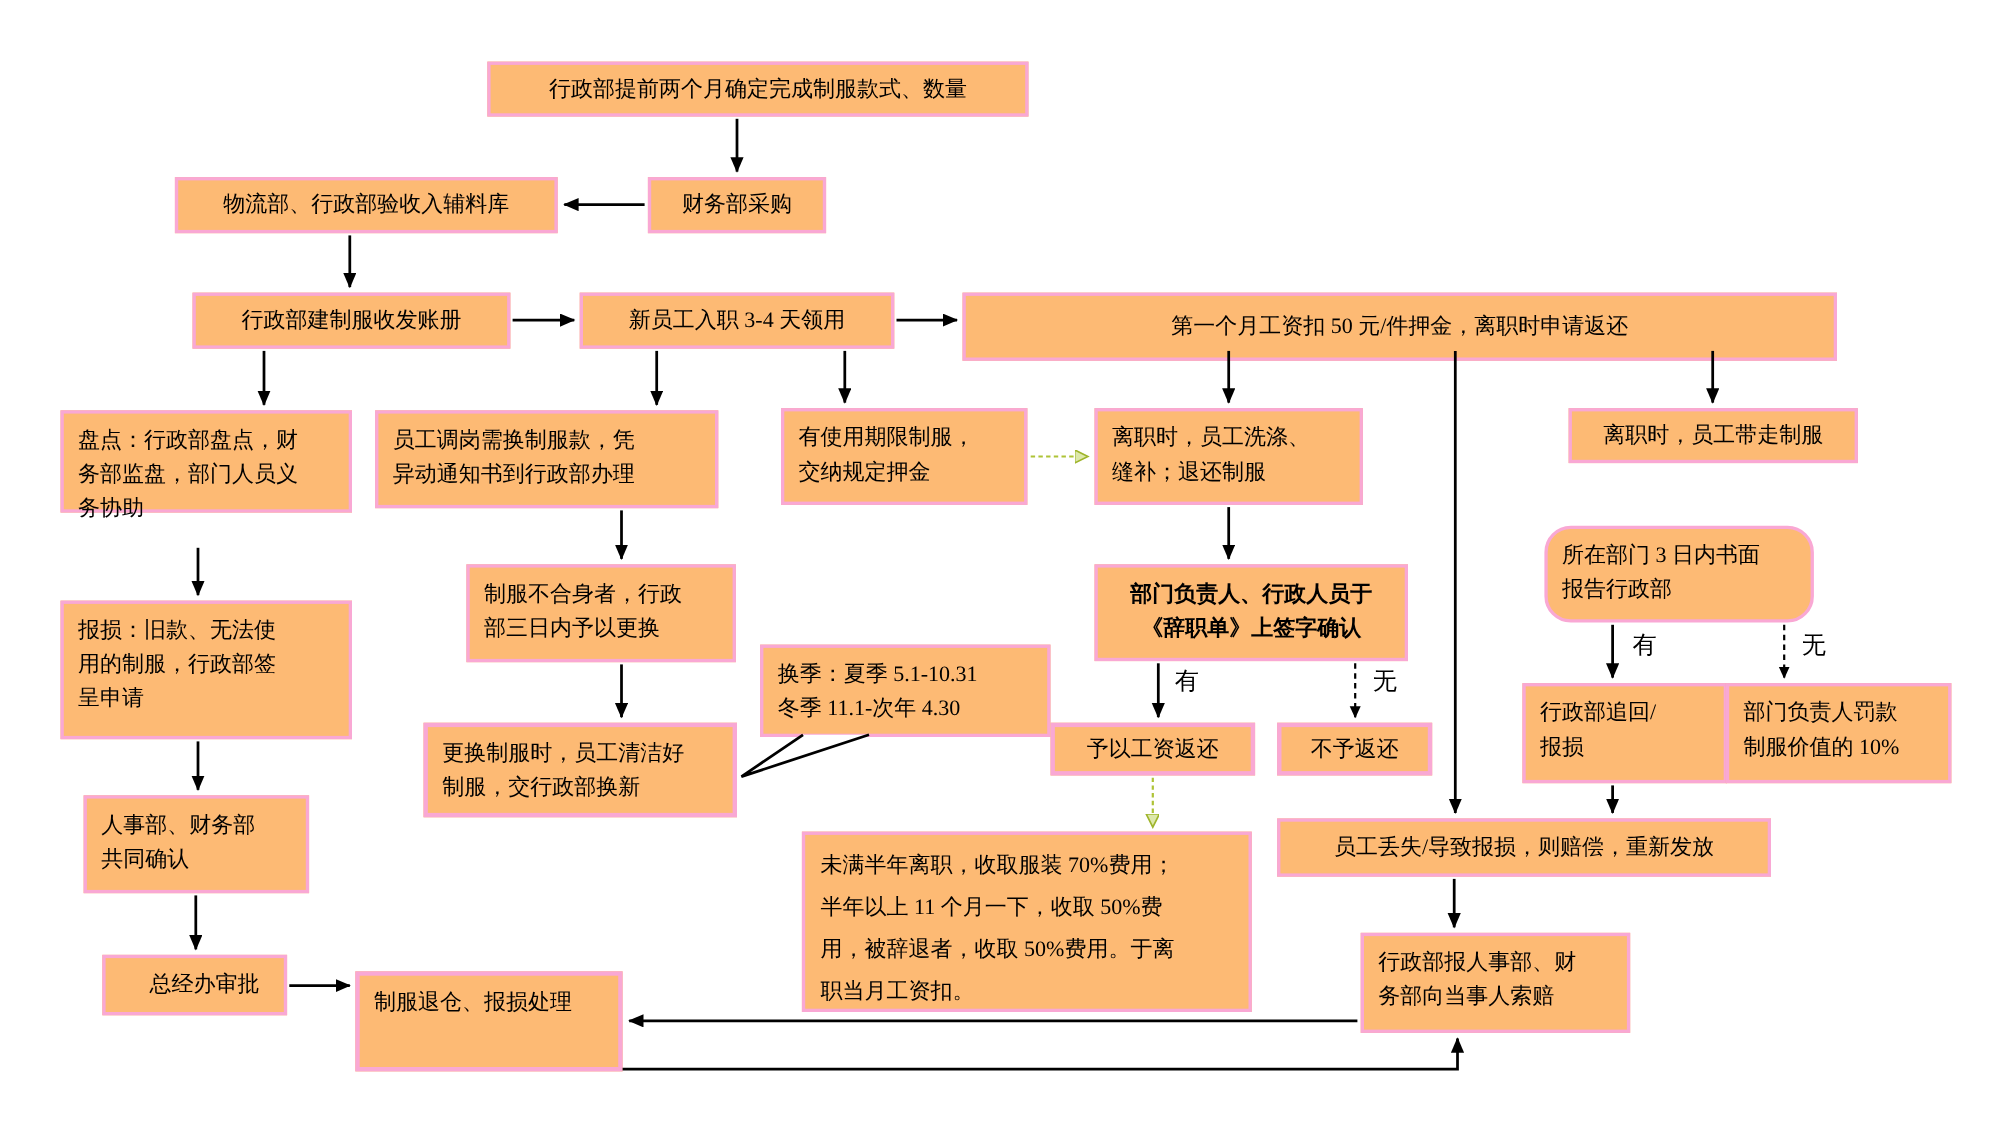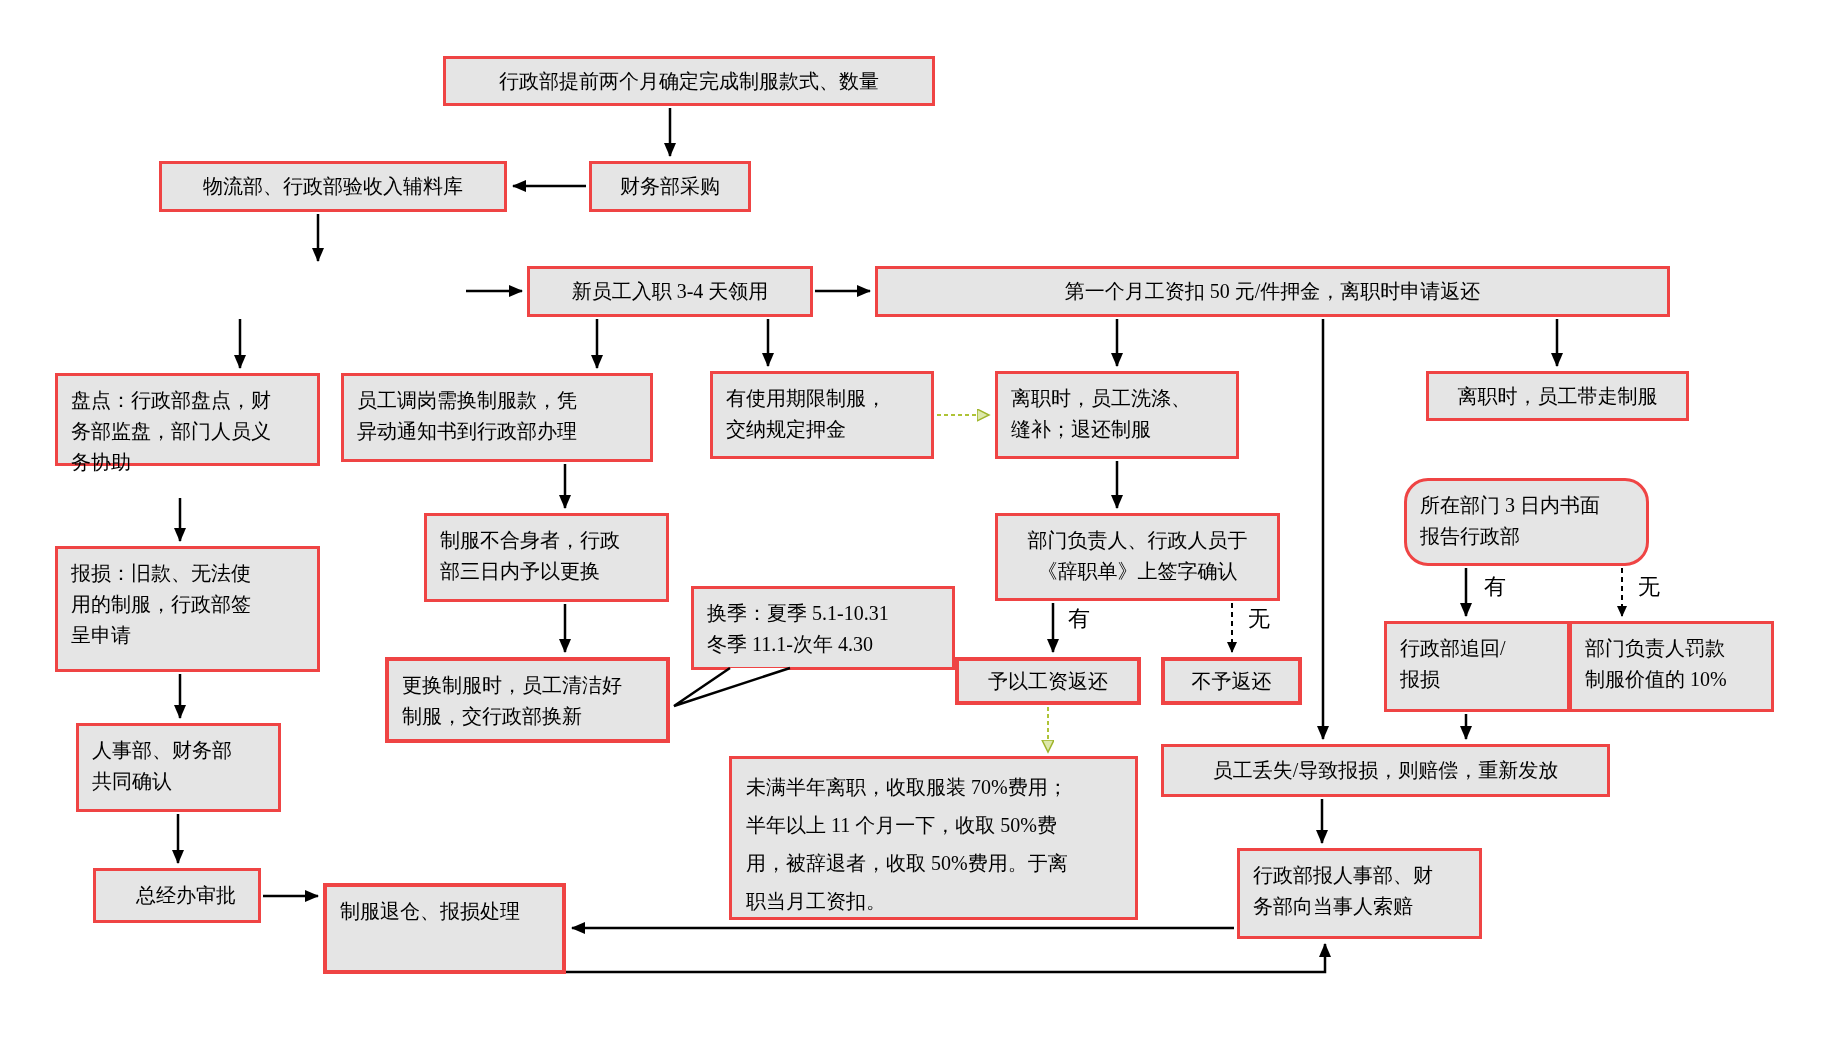--- a/index.html
+++ b/index.html
@@ -7,22 +7,22 @@
     position:relative;
     width:1830px;height:1042px;
     background:#ffffff;
     font-family:"Liberation Serif","DejaVu Serif",serif;
     color:#000;
     overflow:hidden;
   }
   .node{
     position:absolute;
     box-sizing:border-box;
-    border:3px solid #ef4444;
-    background:#e5e5e5;
+    border:3px solid #f9a8d4;
+    background:#fdba74;
     font-size:20px;
     line-height:31px;
     white-space:pre-line;
     padding:9px 13px;
   }
   .node.thick{border-width:4px;}
   .node.center{
     display:flex;align-items:center;justify-content:center;
     text-align:center;padding:2px 6px;
   }
@@ -33,32 +33,32 @@
   #arrow-layer{
     position:absolute;left:0;top:0;width:1830px;height:1042px;
     pointer-events:none;
   }
   
   #n-topbox     {left:443px; top:56px;  width:492px; height:50px;}
   #n-wuliu      {left:159px; top:161px; width:348px; height:51px;}
   #n-caiwu      {left:589px; top:161px; width:162px; height:51px;}
   #n-jianzhang  {left:175px; top:266px; width:289px; height:51px;}
   #n-xinyuangong{left:527px; top:266px; width:286px; height:51px;}
-  #n-bigbox     {left:875px; top:266px; width:795px; height:51px;}
+  #n-bigbox     {left:875px; top:266px; width:795px; height:62px;}
   #n-pandian    {left:55px;  top:373px; width:265px; height:93px;}
   #n-baosun     {left:55px;  top:546px; width:265px; height:126px;}
   #n-renshi     {left:76px;  top:723px; width:205px; height:89px;}
   #n-zongjingban{left:93px;  top:868px; width:168px; height:55px;padding-left:24px;}
   #n-diaogang   {left:341px; top:373px; width:312px; height:89px;}
   #n-buheshen   {left:424px; top:513px; width:245px; height:89px;}
   #n-genghuan   {left:385px; top:657px; width:285px; height:86px;}
   #n-callout    {left:691px; top:586px; width:264px; height:84px;}
   #n-youshiyong {left:710px; top:371px; width:224px; height:88px;}
   #n-lizhixidi  {left:995px; top:371px; width:244px; height:88px;}
-  #n-qianzi     {left:995px; top:513px; width:285px; height:88px; text-align:center;}
+  #n-qianzi     {left:995px; top:513px; width:285px; height:88px; text-align:center;font-weight:bold;}
   #n-yuyi       {left:955px; top:657px; width:186px; height:48px;}
   #n-buyu       {left:1161px;top:657px; width:141px; height:48px;}
   #n-weiman     {left:729px; top:756px; width:409px; height:164px; line-height:38px; padding:9px 14px;}
   #n-daizou     {left:1426px;top:371px; width:263px; height:50px;}
   #n-suozai     {left:1404px;top:478px; width:245px; height:88px;border-radius:24px;}
   #n-zhuihui    {left:1384px;top:621px; width:186px; height:91px;}
   #n-fakuan     {left:1569px;top:621px; width:205px; height:91px;}
   #n-diushi     {left:1161px;top:744px; width:449px; height:53px;}
   #n-suopei     {left:1237px;top:848px; width:245px; height:91px;}
   #n-tuicang    {left:323px; top:883px; width:243px; height:91px;}
@@ -72,20 +72,21 @@
   .arrow-green-dashed{stroke:#aec336;stroke-width:2;fill:none;stroke-dasharray:4,3;}
 </style>
 </head>
 <body>
 
 <div id="canvas">
 
   <div class="node center" id="n-topbox">行政部提前两个月确定完成制服款式、数量</div>
   <div class="node center" id="n-wuliu">物流部、行政部验收入辅料库</div>
   <div class="node center" id="n-caiwu">财务部采购</div>
+  <div class="node center" id="n-jianzhang">行政部建制服收发账册</div>
   <div class="node center" id="n-xinyuangong">新员工入职 3-4 天领用</div>
   <div class="node center" id="n-bigbox">第一个月工资扣 50 元/件押金，离职时申请返还</div>
   <div class="node" id="n-pandian">盘点：行政部盘点，财
 务部监盘，部门人员义
 务协助</div>
   <div class="node" id="n-baosun">报损：旧款、无法使
 用的制服，行政部签
 呈申请</div>
   <div class="node" id="n-renshi">人事部、财务部
 共同确认</div>

